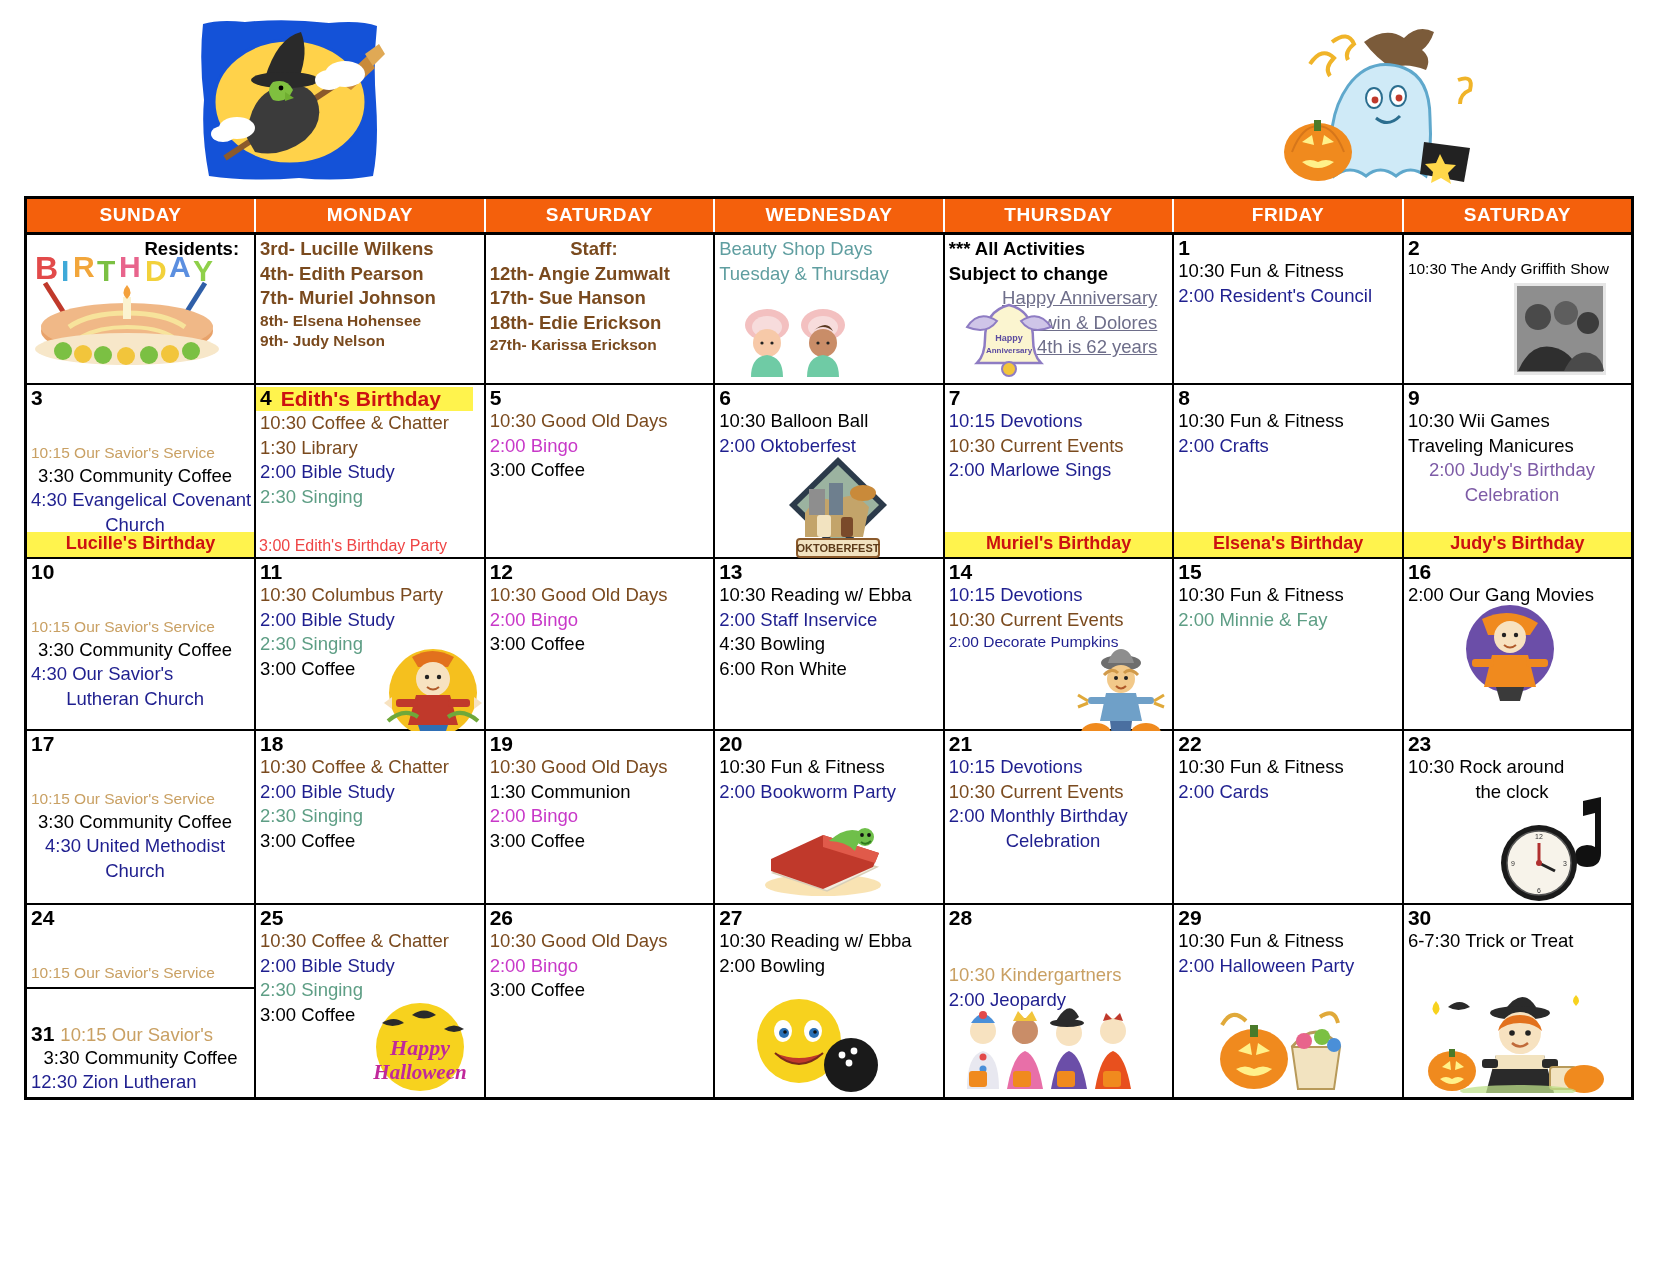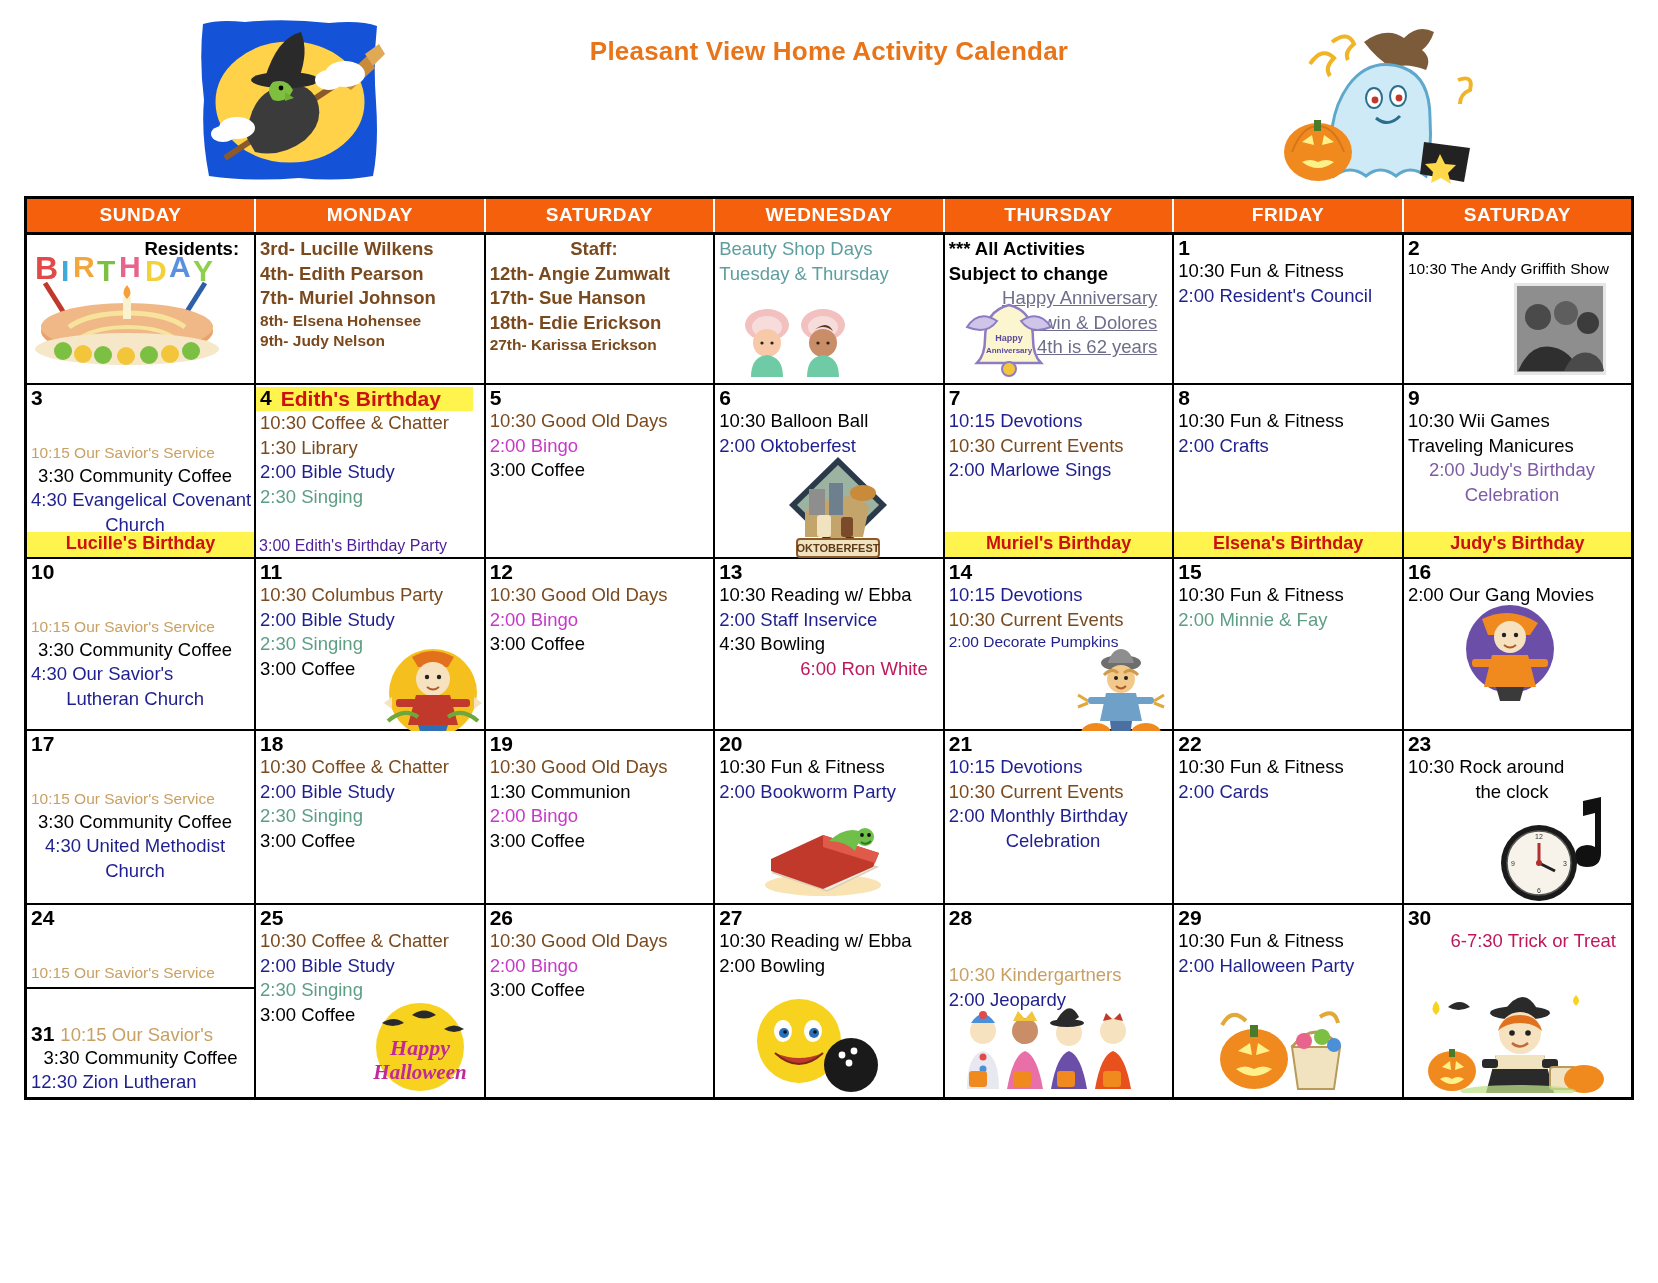--- a/index.html
+++ b/index.html
@@ -107,41 +107,41 @@
   .ev.r{text-align:right;}
 
   
   .c-black{color:#000000;}
   .c-navy{color:#1F1F8F;}
   .c-tan{color:#C9A063;margin-top:34px;}
   .c-brown{color:#7A4A1E;}
   .c-green{color:#5E9E85;}
   .c-magenta{color:#C838C8;}
   .c-purple{color:#7D5BA6;}
-  .c-red{color:#be185d;text-align:right;}
+  .c-red{color:#000000;}
   .c-teal{color:#5F9EA0;}
   .c-gray{color:#6E6E8A;text-decoration:underline;}
 
   .bold{font-weight:bold;}
 
   
   .bday-banner{
     position:absolute;
     left:0;right:0;bottom:0;
     background:#FFF34D;
     color:#CC1111;
     font-weight:bold;
     font-size:18px;
     text-align:center;
     padding:1px 0 2px;
     line-height:1.2;
   }
   .bday-banner.plain{
     background:#ffffff;
-    color:#4c1d95;
+    color:#ef4444;
     font-weight:normal;
     font-size:16px;
     text-align:left;
     padding-left:3px;
   }
   
   .hl-row{
     background:#FFF34D;
     display:block;
     margin:0 -4px;
@@ -207,21 +207,20 @@
         <circle cx="92" cy="72" r="2.4" fill="#000"></circle>
         <path d="M96 76 l9 6 l-9 3z" fill="#6FAE30"></path>
 
         <ellipse cx="156" cy="58" rx="20" ry="13" fill="#fff"></ellipse>
         <ellipse cx="140" cy="64" rx="14" ry="10" fill="#fff"></ellipse>
         <ellipse cx="48" cy="112" rx="18" ry="11" fill="#fff"></ellipse>
         <ellipse cx="34" cy="118" rx="12" ry="8" fill="#fff"></ellipse>
       </svg>
     </div>
 
-    <div class="hdr-title">Pleasant View Home Activity Calendar</div>
 
     <div class="art-ghost">
       <svg width="270" height="160" viewBox="0 0 270 160">
 
         <path d="M150 18 q22 -16 40 -4 q14 -14 30 -6 q-4 12 -12 18 q10 8 4 20 q-20 -8 -34 -2 q-16 -10 -28 -26z" fill="#7B5B3A"></path>
 
         <path d="M96 40 q12 -18 24 -6 q-10 10 -4 18" stroke="#F0B429" stroke-width="4" fill="none"></path>
         <path d="M118 18 q16 -12 22 2 q-10 8 -6 16" stroke="#F0B429" stroke-width="4" fill="none"></path>
         <path d="M244 56 q16 -6 12 10 q-10 4 -10 14" stroke="#F0B429" stroke-width="4" fill="none"></path>
         <path d="M100 104 q-18 4 -8 18 q10 0 12 10" stroke="#F0B429" stroke-width="4" fill="none"></path>

